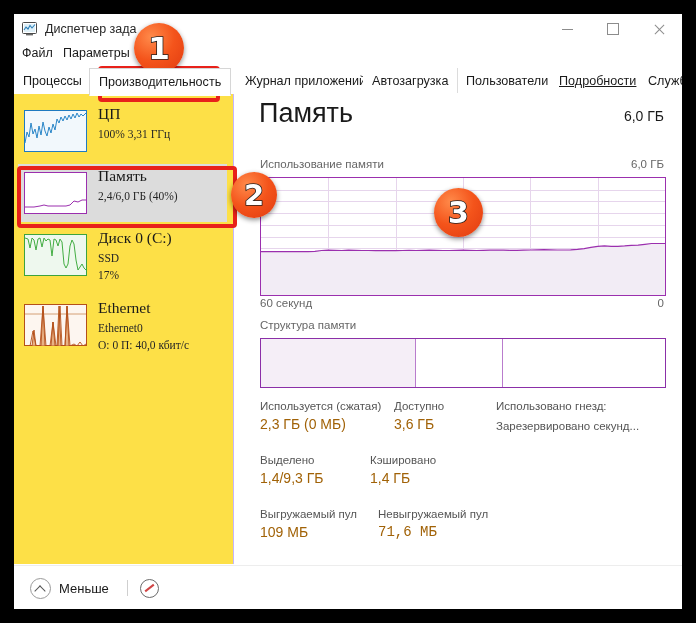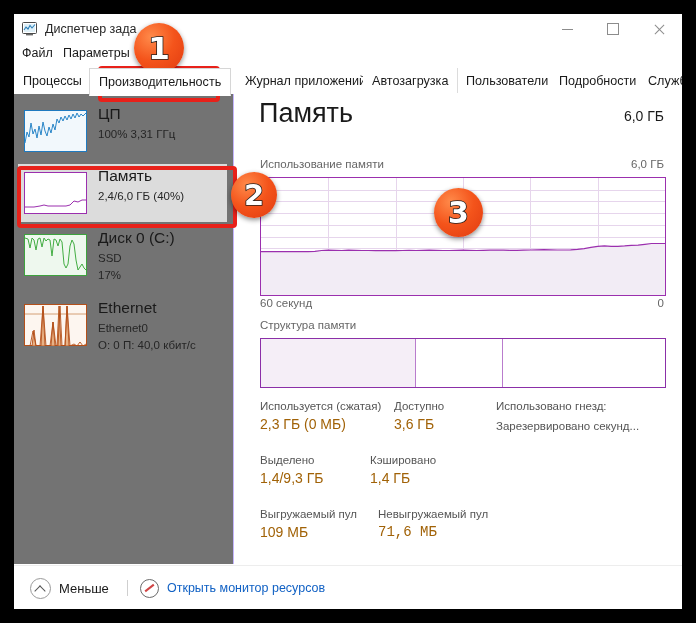--- a/index.html
+++ b/index.html
@@ -66,21 +66,21 @@
   }
   .tab.active{
     background:#fff;border:1px solid #d6d6d6;border-bottom:1px solid #fff;
     height:26px;z-index:3;
   }
 
   
   .content{position:absolute;left:0;top:80px;width:668px;height:470px;}
   .sidebar{
     position:absolute;left:0;top:0;width:219px;height:470px;
-    background:#737373;border-right:2px solid #c4b5fd;
+    background:#fde047;border-right:2px solid #c4b5fd;font-family:Liberation Serif, serif;
   }
   .sb-item{
     position:absolute;left:4px;width:209px;height:58px;
     background:transparent;
   }
   .sb-item.sel{background:#dcdcdc;}
   .spark{
     position:absolute;left:6px;top:8px;width:63px;height:42px;
     background:#fff;overflow:hidden;
   }
@@ -215,21 +215,21 @@
     <span class="menuitem m1">Параметры</span>
     <span class="menuitem m2">Вид</span>
   </div>
 
   <div class="tabstrip">
     <div class="tab" style="left:0px;">Процессы</div>
     <div class="tab active" style="left:75px;">Производительность</div>
     <div class="tab" style="left:222px;">Журнал приложений</div>
     <div class="tab" style="left:443px;">Пользователи</div>
     <div class="tab" style="left:349px;">Автозагрузка</div>
-    <div class="tab" style="left:536px;">Подробности</div>
+    <div class="tab" style="left:536px;text-decoration:underline;">Подробности</div>
     <div class="tab" style="left:625px;border-right:none;">Службы</div>
   </div>
 
   <div class="content">
 
     <div class="sidebar">
 
       <div class="sb-item" style="top:8px;">
         <span class="spark">
           <svg width="63" height="42" viewBox="0 0 63 42" preserveAspectRatio="none">
@@ -345,21 +345,20 @@
   </div>
 
   <div class="footer">
     <div class="fewer">
       <span class="circle-ico"></span>
       <span class="fewer-text">Меньше</span>
     </div>
     <div class="f-divider"></div>
     <div class="resmon">
       <span class="resmon-ico"></span>
-      <span class="resmon-text">Открыть монитор ресурсов</span>
     </div>
   </div>
  </div>
 
  <div class="ann-rect" style="left:98px;top:66px;width:114px;height:28px;"></div>
  <div class="ann-rect" style="left:17px;top:166px;width:212px;height:54px;"></div>
 
  <div class="badge" style="left:134px;top:23px;width:50px;height:50px;font-size:31px;">1</div>
  <div class="badge" style="left:231px;top:172px;width:46px;height:46px;font-size:29px;">2</div>
  <div class="badge" style="left:434px;top:188px;width:49px;height:49px;font-size:30px;">3</div>

